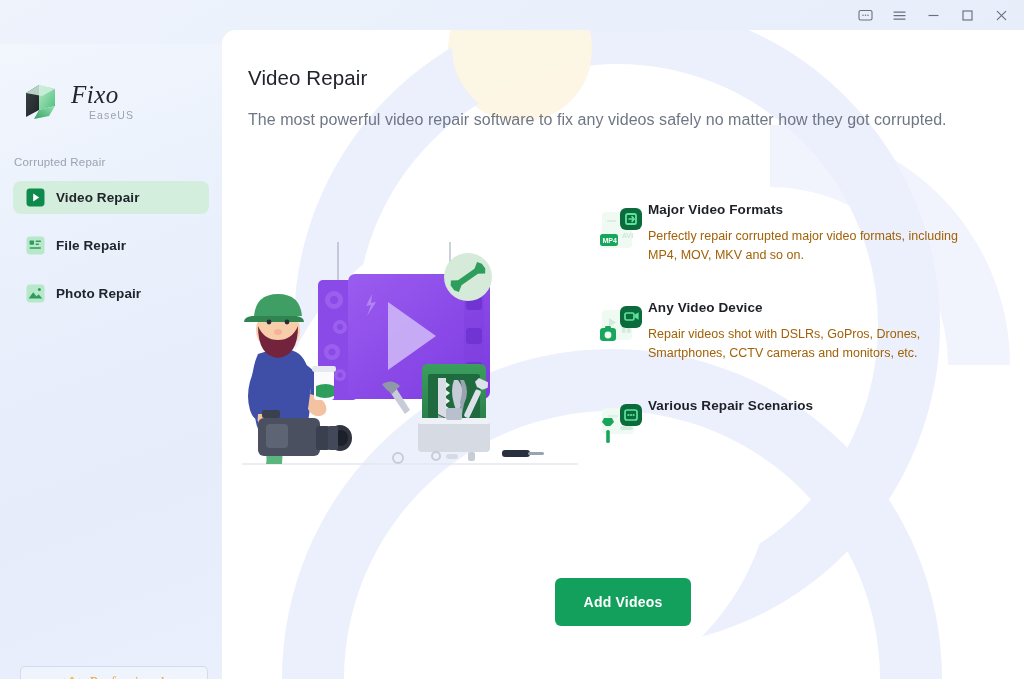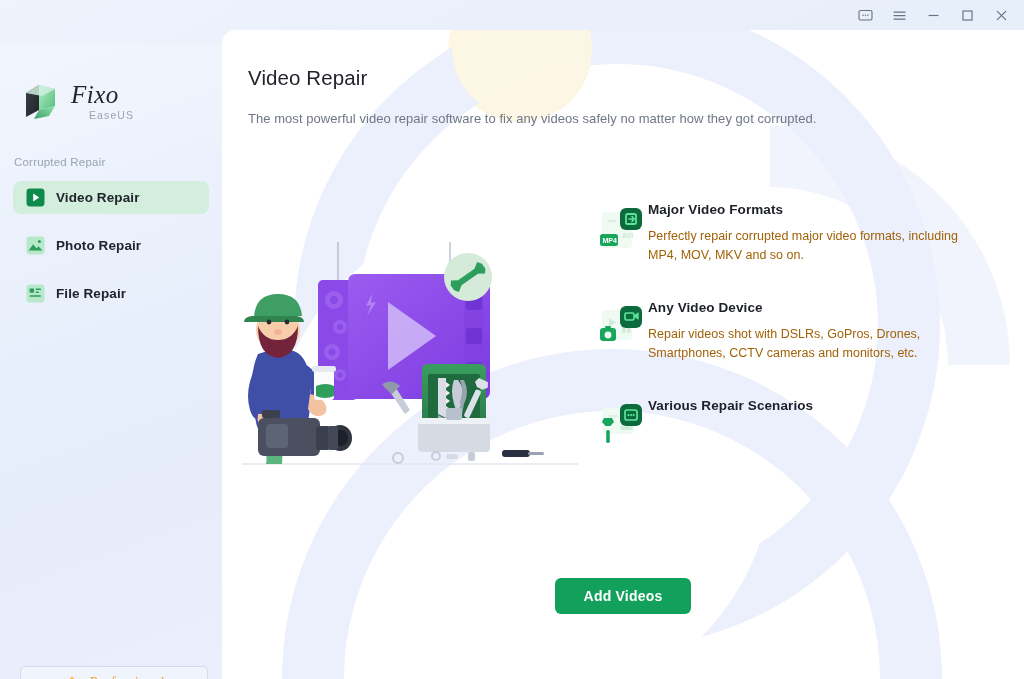--- a/index.html
+++ b/index.html
@@ -157,21 +157,21 @@
     top: 36px; left: 26px;
     z-index: 3;
   }
   .page-title {
     font-size: 20.5px;
     color: #21242b;
     letter-spacing: 0.1px;
   }
   .page-sub {
     margin-top: 21px;
-    font-size: 13px;
+    font-size: 16px;
     color: #6f7685;
     letter-spacing: 0.05px;
   }
 
   
   .illus {
     position: absolute;
     left: 18px;
     top: 212px;
     width: 340px;
@@ -211,21 +211,21 @@
 
   .cta-wrap {
     position: absolute;
     left: 0; top: 548px;
     width: 802px;
     display: flex;
     justify-content: center;
     z-index: 3;
   }
   .cta-btn {
-    width: 136px; height: 36px;
+    width: 136px; height: 48px;
     background: #13a05c;
     border: none;
     border-radius: 6px;
     color: #ffffff;
     font-size: 14px;
     font-weight: bold;
     font-family: "Liberation Sans", sans-serif;
     letter-spacing: 0.2px;
     cursor: default;
   }
@@ -310,35 +310,35 @@
         <svg class="nav-ico" viewBox="0 0 19 19">
           <rect x="0.5" y="0.5" width="18" height="18" rx="3.4" fill="#0f8a4d"></rect>
           <path d="M7.2 5.6 L13.2 9.5 L7.2 13.4 Z" fill="#ffffff"></path>
         </svg>
         <span class="nav-label">Video Repair</span>
       </div>
 
       <div class="nav-item">
         <svg class="nav-ico" viewBox="0 0 19 19">
           <rect x="0.5" y="0.5" width="18" height="18" rx="3.4" fill="#b6e8c9"></rect>
-          <circle cx="13.4" cy="5.6" r="1.5" fill="#2f9c5c"></circle>
-          <path d="M2.6 14.4 L7.2 8.2 L10.6 12.4 L12.4 10.2 L16.4 14.4 Z" fill="#2f9c5c"></path>
-        </svg>
-        <span class="nav-label">Photo Repair</span>
-      </div>
-
-      <div class="nav-item">
-        <svg class="nav-ico" viewBox="0 0 19 19">
-          <rect x="0.5" y="0.5" width="18" height="18" rx="3.4" fill="#b6e8c9"></rect>
           <rect x="3.6" y="4.4" width="4.4" height="4.4" rx="0.7" fill="#2f9c5c"></rect>
           <rect x="9.6" y="4.6" width="5.4" height="1.5" rx="0.7" fill="#2f9c5c"></rect>
           <rect x="9.6" y="7.4" width="3.4" height="1.5" rx="0.7" fill="#2f9c5c"></rect>
           <rect x="3.6" y="11.2" width="11.4" height="1.5" rx="0.7" fill="#2f9c5c"></rect>
         </svg>
         <span class="nav-label">File Repair</span>
+      </div>
+
+      <div class="nav-item">
+        <svg class="nav-ico" viewBox="0 0 19 19">
+          <rect x="0.5" y="0.5" width="18" height="18" rx="3.4" fill="#b6e8c9"></rect>
+          <circle cx="13.4" cy="5.6" r="1.5" fill="#2f9c5c"></circle>
+          <path d="M2.6 14.4 L7.2 8.2 L10.6 12.4 L12.4 10.2 L16.4 14.4 Z" fill="#2f9c5c"></path>
+        </svg>
+        <span class="nav-label">Photo Repair</span>
       </div>
     </div>
 
     <div class="pro-btn">
       <svg class="crown-ico" viewBox="0 0 18 14">
         <defs>
           <linearGradient id="crownG" x1="0" y1="0" x2="0" y2="1">
             <stop offset="0" stop-color="#fdc458"></stop>
             <stop offset="1" stop-color="#f08c22"></stop>
           </linearGradient>

